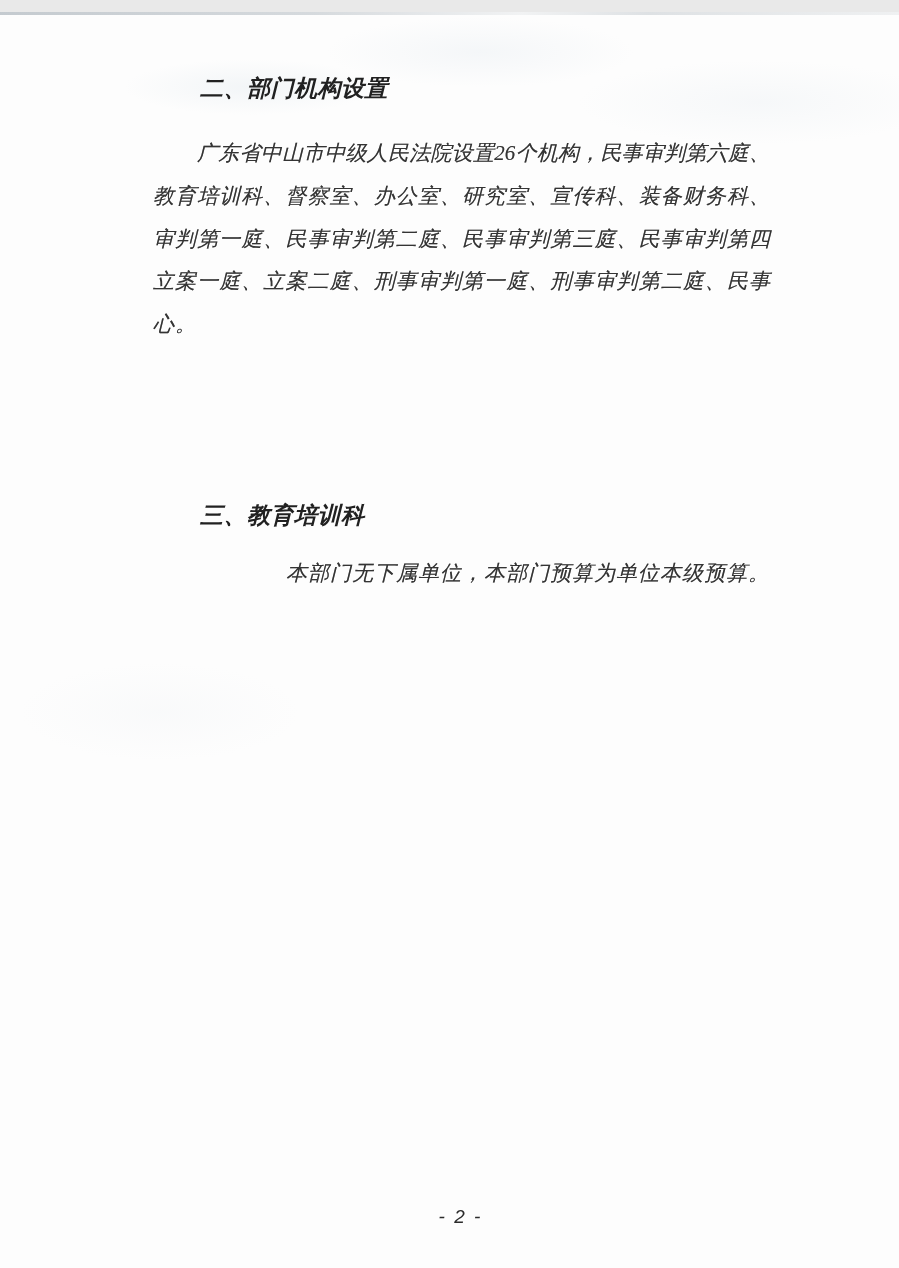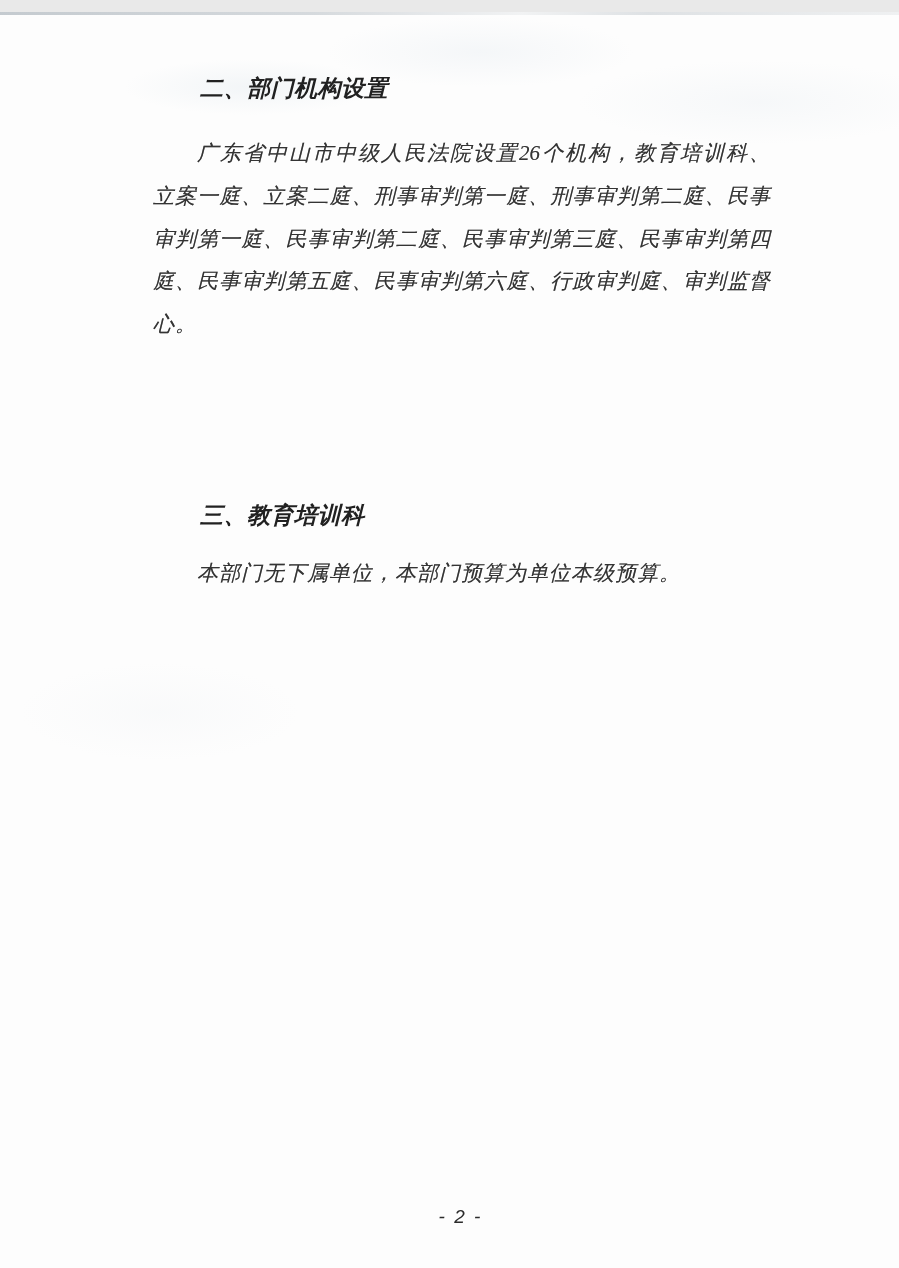--- a/index.html
+++ b/index.html
@@ -56,21 +56,21 @@
     color: #343434;
     text-shadow: 0 0 0.5px rgba(70,70,70,0.55);
   }
   .para-1 { top: 120px; }
   .para-2 { top: 540px; }
 
   .line.fill {
     text-align: justify;
     text-align-last: justify;
   }
-  .line.indent { padding-left: 44px; }
+  .line.indent { padding-left: 44px; text-align: right; }
   .line.plain { letter-spacing: 1px; }
 
   .page-number {
     position: absolute;
     top: 1194px;
     left: 0;
     width: 899px;
     box-sizing: border-box;
     padding-left: 22px;
     text-align: center;
@@ -83,24 +83,24 @@
 </head>
 <body>
 
 <div class="page">
 
   <div class="scan-line"></div>
 
   <div class="heading heading-1">二、部门机构设置</div>
 
   <div class="para para-1">
-    <div class="line fill indent">广东省中山市中级人民法院设置26个机构，教育培训科、</div>
+    <div class="line fill indent">广东省中山市中级人民法院设置26个机构，民事审判第六庭、</div>
+    <div class="line fill">教育培训科、督察室、办公室、研究室、宣传科、装备财务科、</div>
+    <div class="line fill">审判第一庭、民事审判第二庭、民事审判第三庭、民事审判第四</div>
     <div class="line fill">立案一庭、立案二庭、刑事审判第一庭、刑事审判第二庭、民事</div>
-    <div class="line fill">审判第一庭、民事审判第二庭、民事审判第三庭、民事审判第四</div>
-    <div class="line fill">庭、民事审判第五庭、民事审判第六庭、行政审判庭、审判监督</div>
     <div class="line plain">心。</div>
   </div>
 
   <div class="heading heading-2">三、教育培训科</div>
 
   <div class="para para-2">
     <div class="line plain indent">本部门无下属单位，本部门预算为单位本级预算。</div>
   </div>
 
   <div class="page-number">- 2 -</div>

